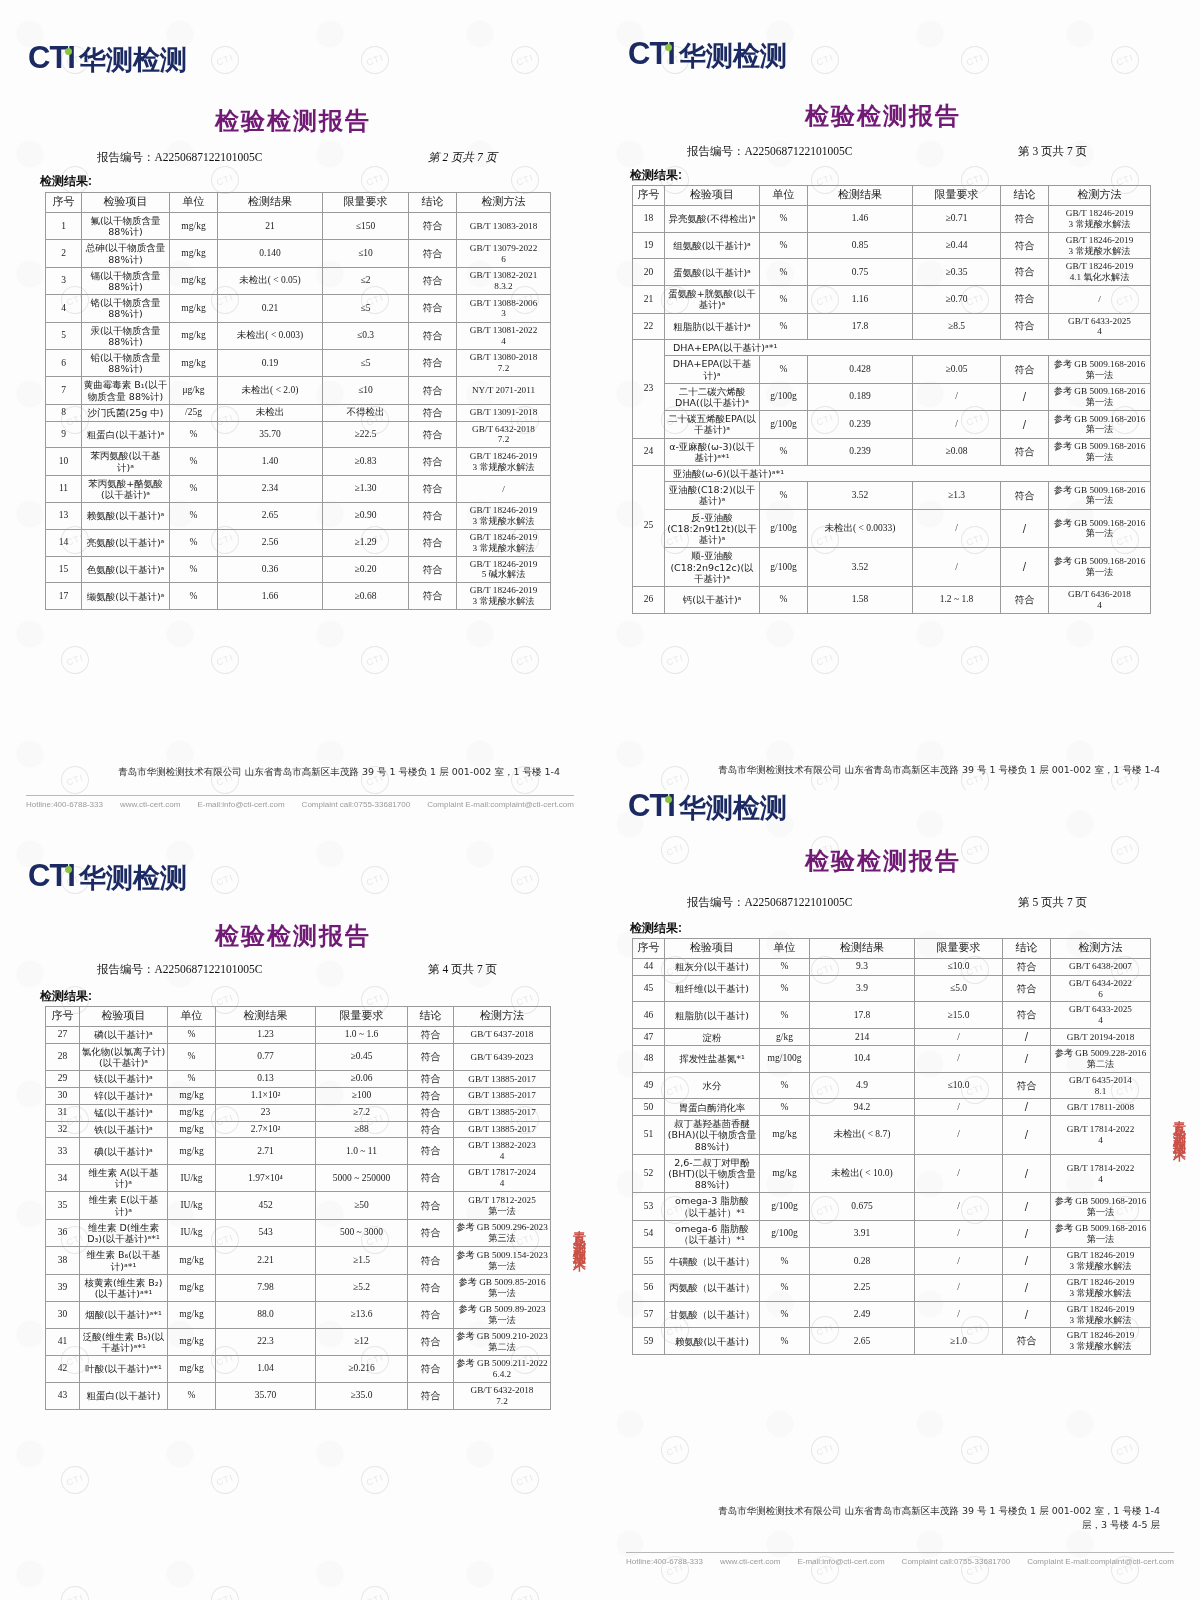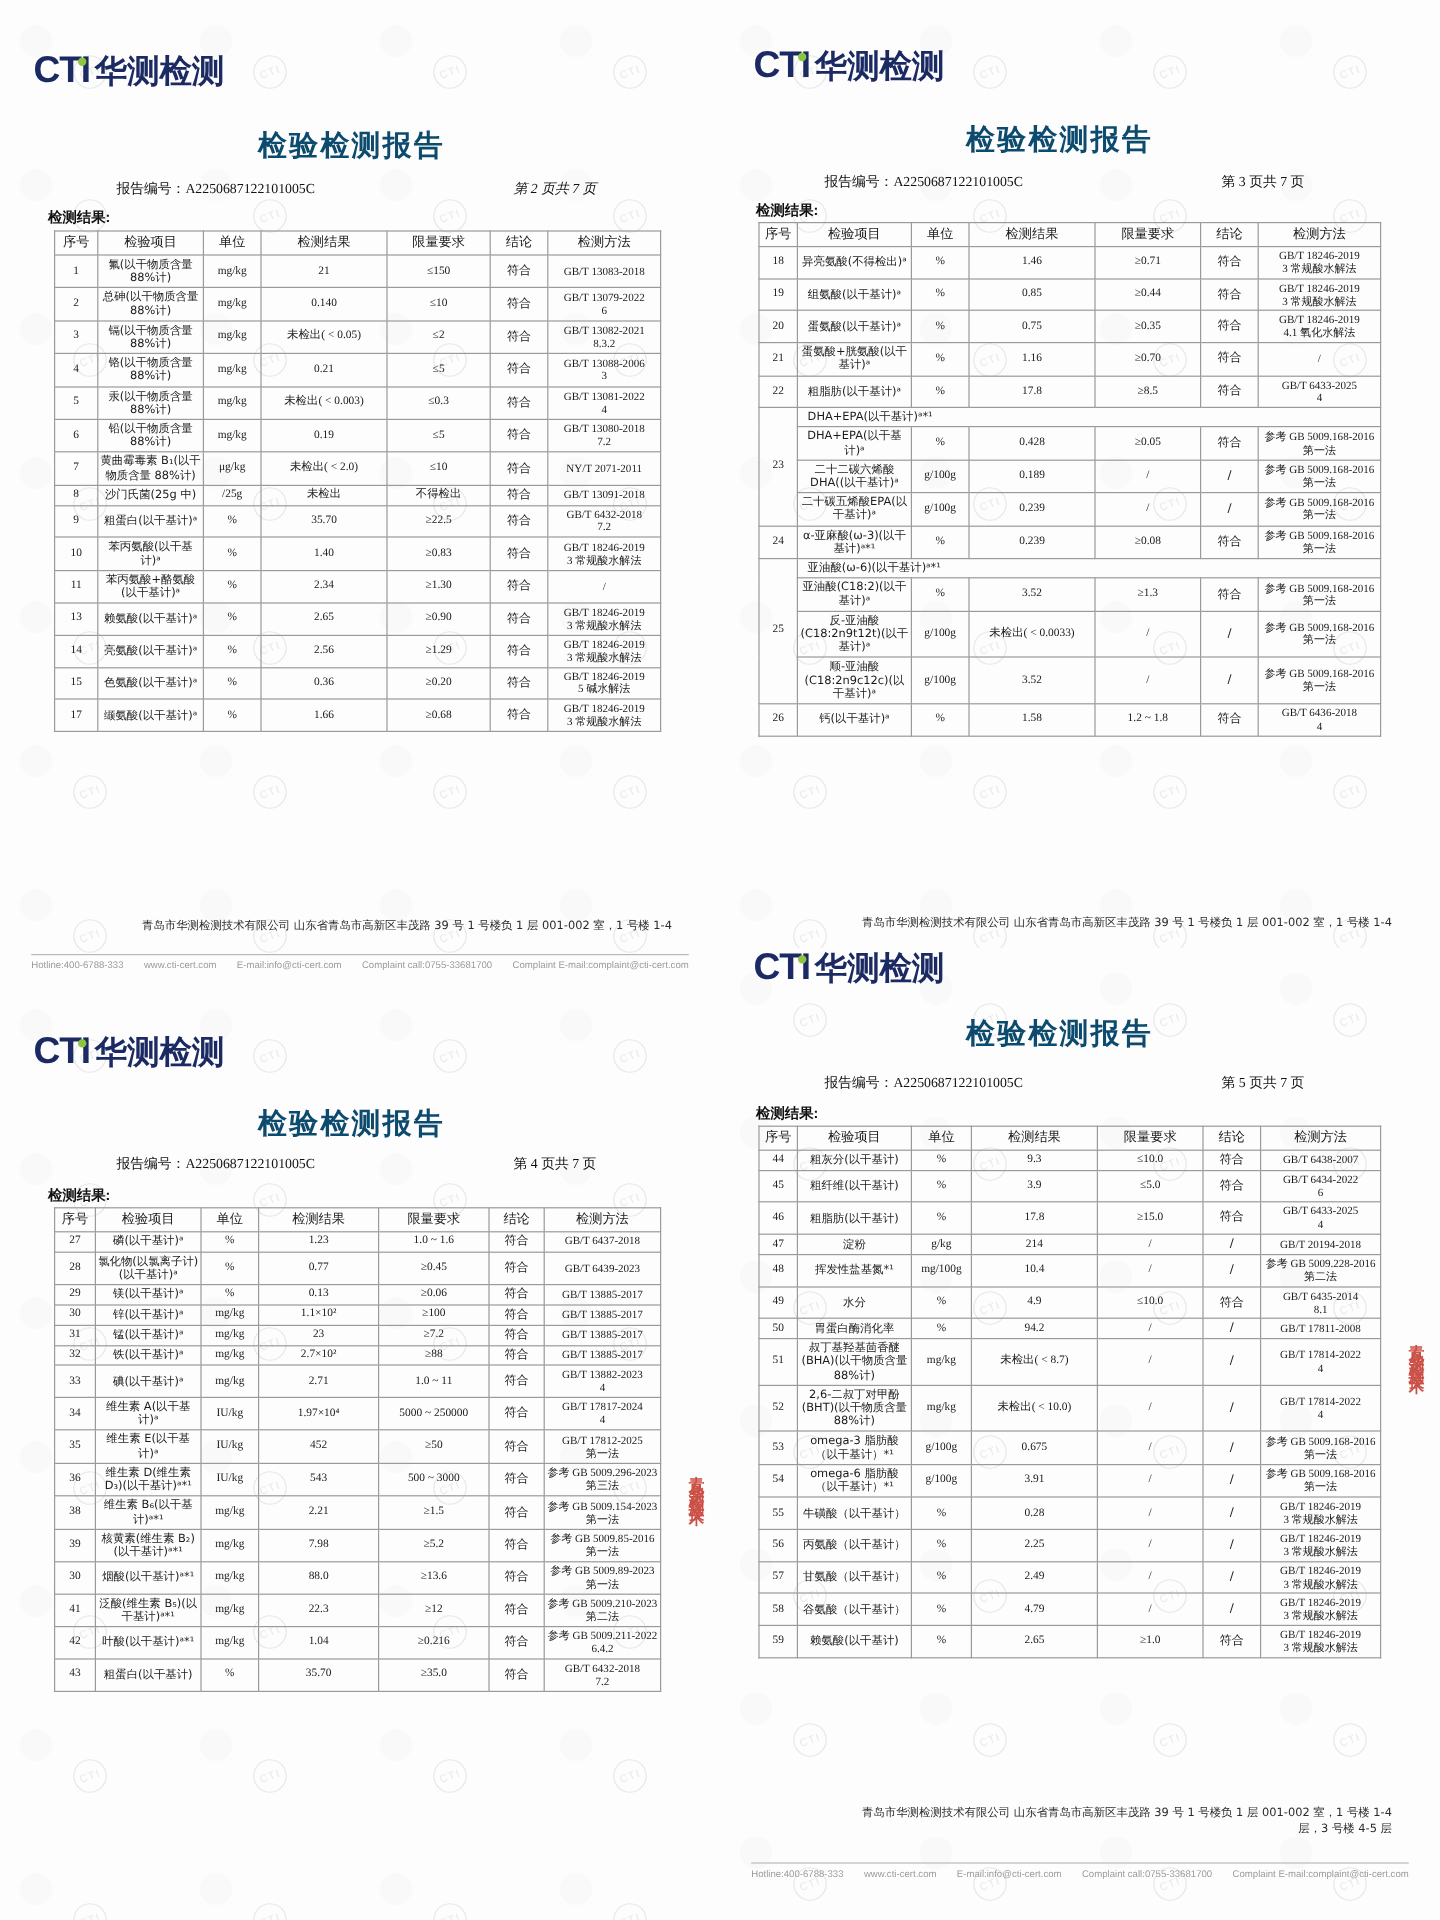--- a/index.html
+++ b/index.html
@@ -69,21 +69,21 @@
     color:#1b2a63;
     margin-left:7px;
     line-height:1;
     font-family:"DejaVu Sans","Liberation Sans",sans-serif;
   }
   .rpt-title{
     position:absolute;
     font-size:24px;
     font-weight:bold;
     letter-spacing:2px;
-    color:#0c4a6e;
+    color:#701a75;
   }
   .meta{
     position:absolute;
     font-size:11.5px;
     color:#111;
   }
   .sec-label{
     position:absolute;
     font-size:12px;font-weight:bold;color:#111;
     font-family:Liberation Sans, sans-serif;
@@ -1200,29 +1200,20 @@
         <tr>
           <td>57</td>
           <td class="item">甘氨酸（以干基计）</td>
           <td>%</td>
           <td>2.49</td>
           <td>/</td>
           <td class="concl">/</td>
           <td class="method">GB/T 18246-2019<br>3  常规酸水解法</td>
         </tr>
         <tr>
-          <td>58</td>
-          <td class="item">谷氨酸（以干基计）</td>
-          <td>%</td>
-          <td>4.79</td>
-          <td>/</td>
-          <td class="concl">/</td>
-          <td class="method">GB/T 18246-2019<br>3  常规酸水解法</td>
-        </tr>
-        <tr>
           <td>59</td>
           <td class="item">赖氨酸(以干基计)</td>
           <td>%</td>
           <td>2.65</td>
           <td>≥1.0</td>
           <td class="concl">符合</td>
           <td class="method">GB/T 18246-2019<br>3  常规酸水解法</td>
         </tr>
       </tbody>
   </table>

